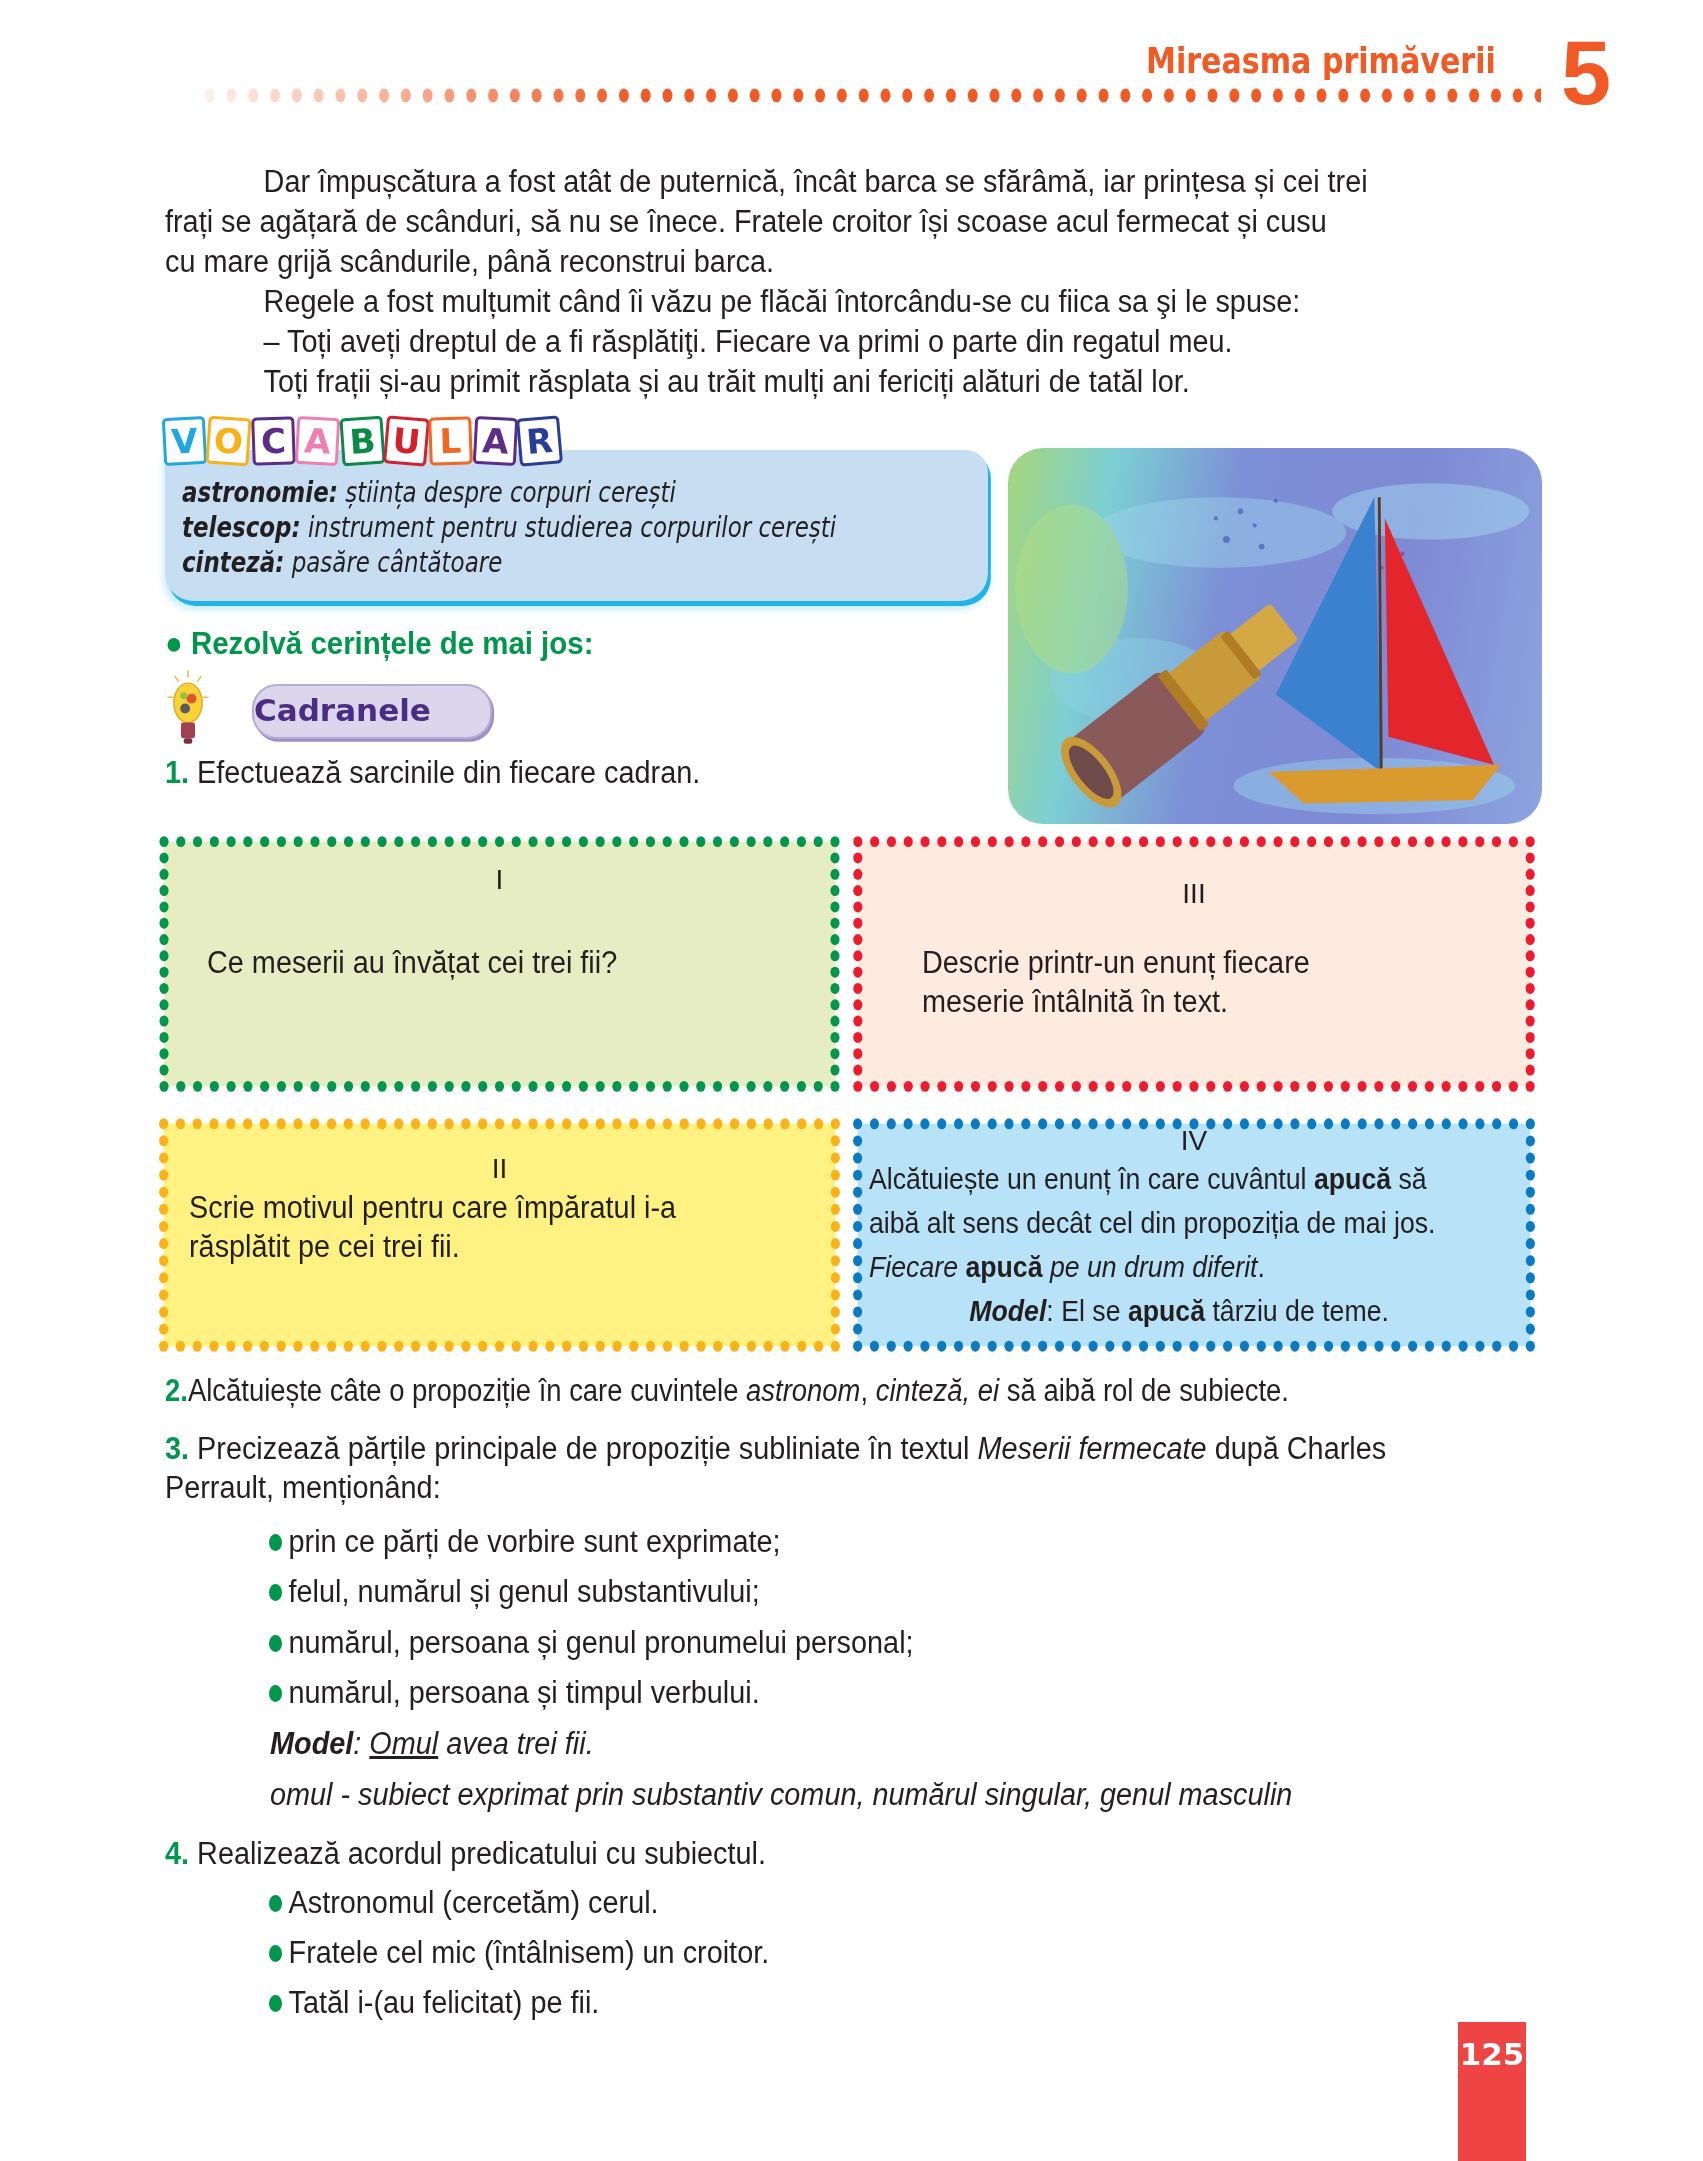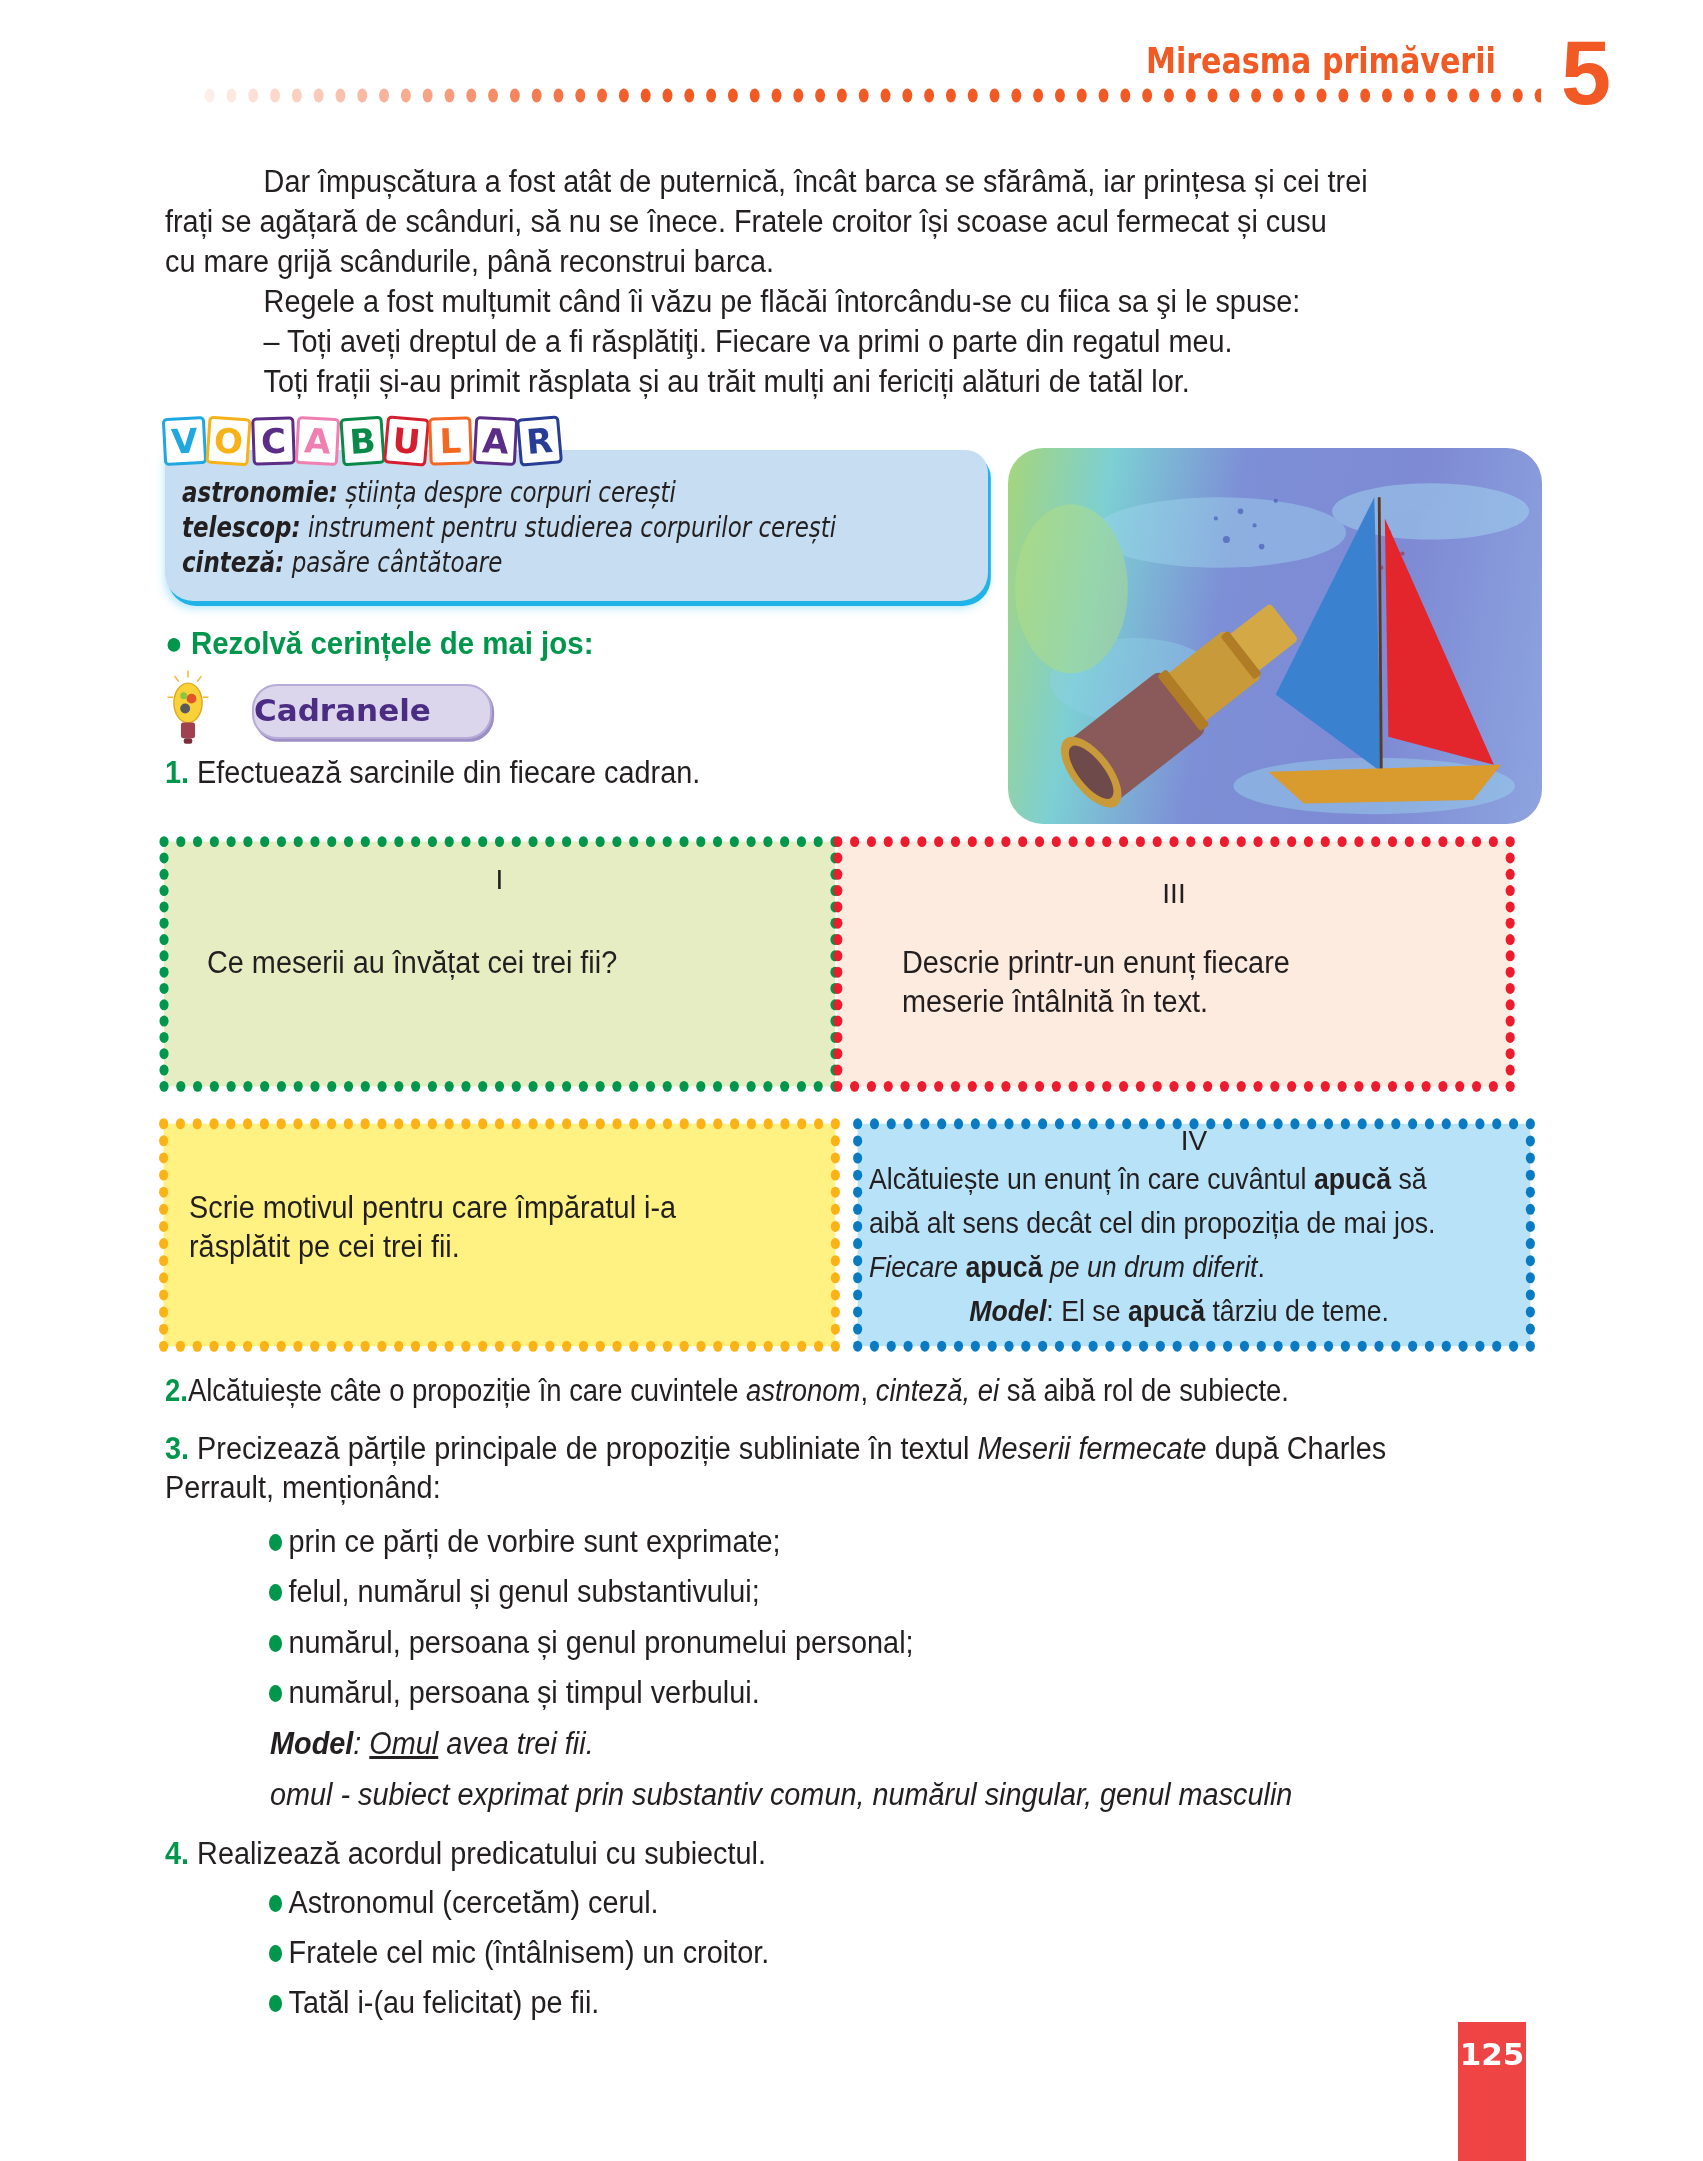--- a/index.html
+++ b/index.html
@@ -42,21 +42,21 @@
                     font-family: "DejaVu Sans", sans-serif; font-weight: bold; font-size: 31px; line-height: 49px; color: #4b2c83; }
   .num { color: #00964b; font-weight: bold; }
   #task1 { left: 165px; top: 753px; }
 
   
   .quad { box-sizing: border-box; }
   .dots-svg { position: absolute; left: 0; top: 0; }
   .qtext { position: absolute; font-size: 31px; line-height: 39px; transform: scaleX(0.93); transform-origin: left top; white-space: nowrap; }
   .qnum { position: absolute; font-size: 28px; text-align: center; width: 100%; }
   #q1 { left: 158px; top: 836px; width: 683px; height: 256px; }
-  #q3 { left: 832px; top: 836px; width: 684px; height: 256px; }
+  #q3 { left: 852px; top: 836px; width: 684px; height: 256px; }
   #q2 { left: 158px; top: 1118px; width: 683px; height: 234px; }
   #q4 { left: 852px; top: 1118px; width: 684px; height: 234px; }
   #q4 .qtext { font-size: 29px; line-height: 44px; transform: scaleX(0.92); }
 
   
   .ex { font-size: 31px; line-height: 39px; transform: scaleX(0.93); transform-origin: left top; white-space: nowrap; }
   #task2 { left: 165px; top: 1371px; transform: scaleX(0.885); }
   #task3 { left: 165px; top: 1429px; }
   .bullet { display: inline-block; width: 14px; height: 17px; border-radius: 50%; background: #00964b; margin-right: 7px; vertical-align: 1.4px; }
   .bl { left: 269px; }
@@ -569,20 +569,21 @@
       <ellipse cx="962" cy="202.46153846153845" rx="6.5" ry="7.8" fill="#fbb216"></ellipse>
       <ellipse cx="8" cy="226.76923076923077" rx="6.5" ry="7.8" fill="#fbb216"></ellipse>
       <ellipse cx="962" cy="226.76923076923077" rx="6.5" ry="7.8" fill="#fbb216"></ellipse>
       <ellipse cx="8" cy="251.07692307692307" rx="6.5" ry="7.8" fill="#fbb216"></ellipse>
       <ellipse cx="962" cy="251.07692307692307" rx="6.5" ry="7.8" fill="#fbb216"></ellipse>
       <ellipse cx="8" cy="275.38461538461536" rx="6.5" ry="7.8" fill="#fbb216"></ellipse>
       <ellipse cx="962" cy="275.38461538461536" rx="6.5" ry="7.8" fill="#fbb216"></ellipse>
       <ellipse cx="8" cy="299.6923076923077" rx="6.5" ry="7.8" fill="#fbb216"></ellipse>
       <ellipse cx="962" cy="299.6923076923077" rx="6.5" ry="7.8" fill="#fbb216"></ellipse>
     </svg>
+  <div class="qnum" style="top:35px;">II</div>
   <div class="qtext" style="left:31px; top:70px;">
     <div>Scrie motivul pentru care împăratul i-a</div>
     <div>răsplătit pe cei trei fii.</div>
   </div>
 </div>
 <div class="abs quad" id="q4">
   <svg class="dots-svg" width="684" height="234" viewBox="0 0 972 332">
       <rect x="8" y="8" width="956" height="316" fill="#b8e2f8"></rect>
       <ellipse cx="8" cy="8" rx="6.5" ry="7.8" fill="#0a7bc2"></ellipse>
       <ellipse cx="8" cy="324" rx="6.5" ry="7.8" fill="#0a7bc2"></ellipse>

